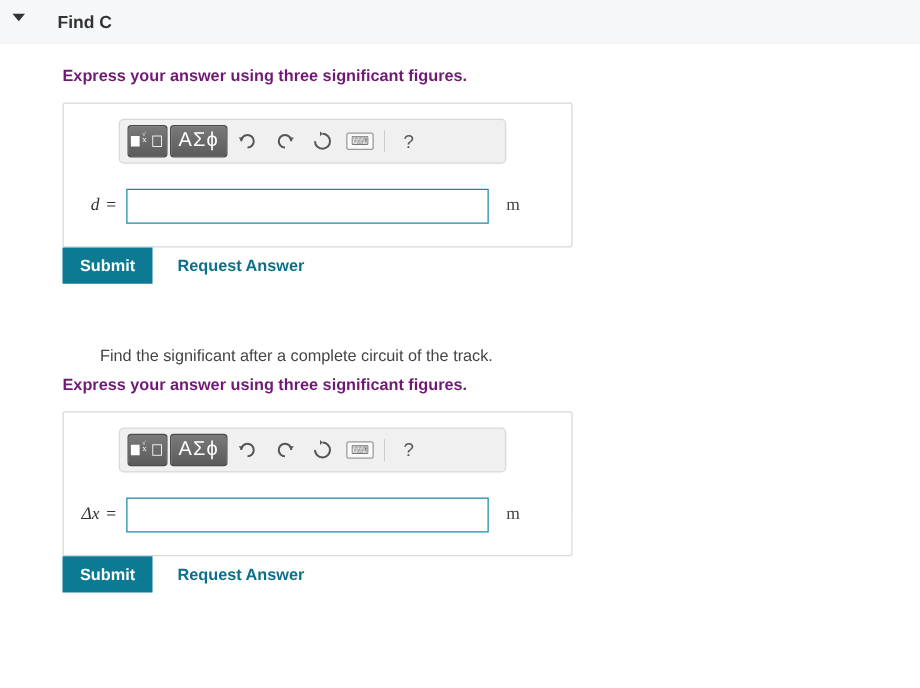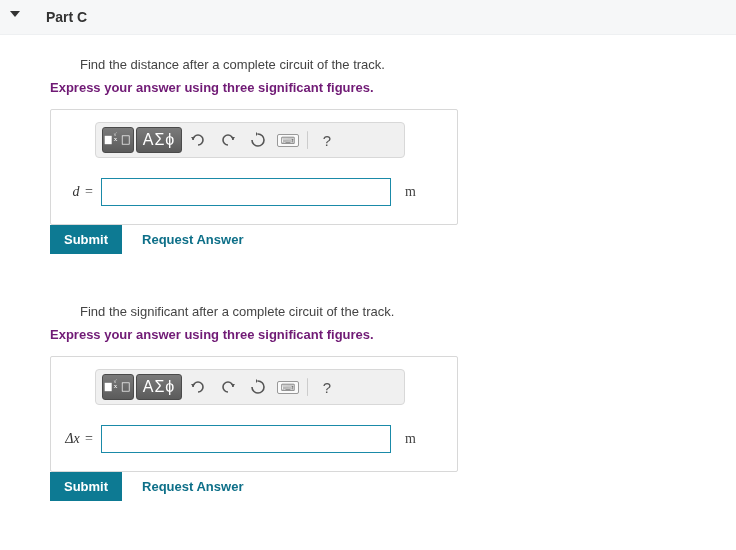--- a/index.html
+++ b/index.html
@@ -28,24 +28,23 @@
 .req { color: #0d6f88; font-size: 13px; font-weight: bold; cursor: pointer; }
 .tmpl-icon svg { width: 28px; height: 18px; }
 </style>
 </head>
 <body>
 
 <div id="root">
   <div class="part">
     <div class="part-header">
       <span class="caret"></span>
-      <span class="title">Part C</span>
+      <span class="title">Find C</span>
     </div>
     <div class="body">
-      <div class="intro">Find the distance after a complete circuit of the track.</div>
       <div class="instr">Express your answer using three significant figures.</div>
       <div class="answer-box">
         <div class="toolbar">
           <span class="tbtn dark tmpl-icon">
             <svg viewBox="0 0 40 24">
                 <rect x="1" y="6" width="10" height="12" fill="#fff" stroke="none"></rect>
                 <text x="14" y="13" font-size="10" fill="#fff" font-family="serif">x</text>
                 <text x="14" y="6" font-size="7" fill="#fff" font-family="serif">√</text>
                 <rect x="26" y="6" width="10" height="12" fill="none" stroke="#fff"></rect>
               </svg>

